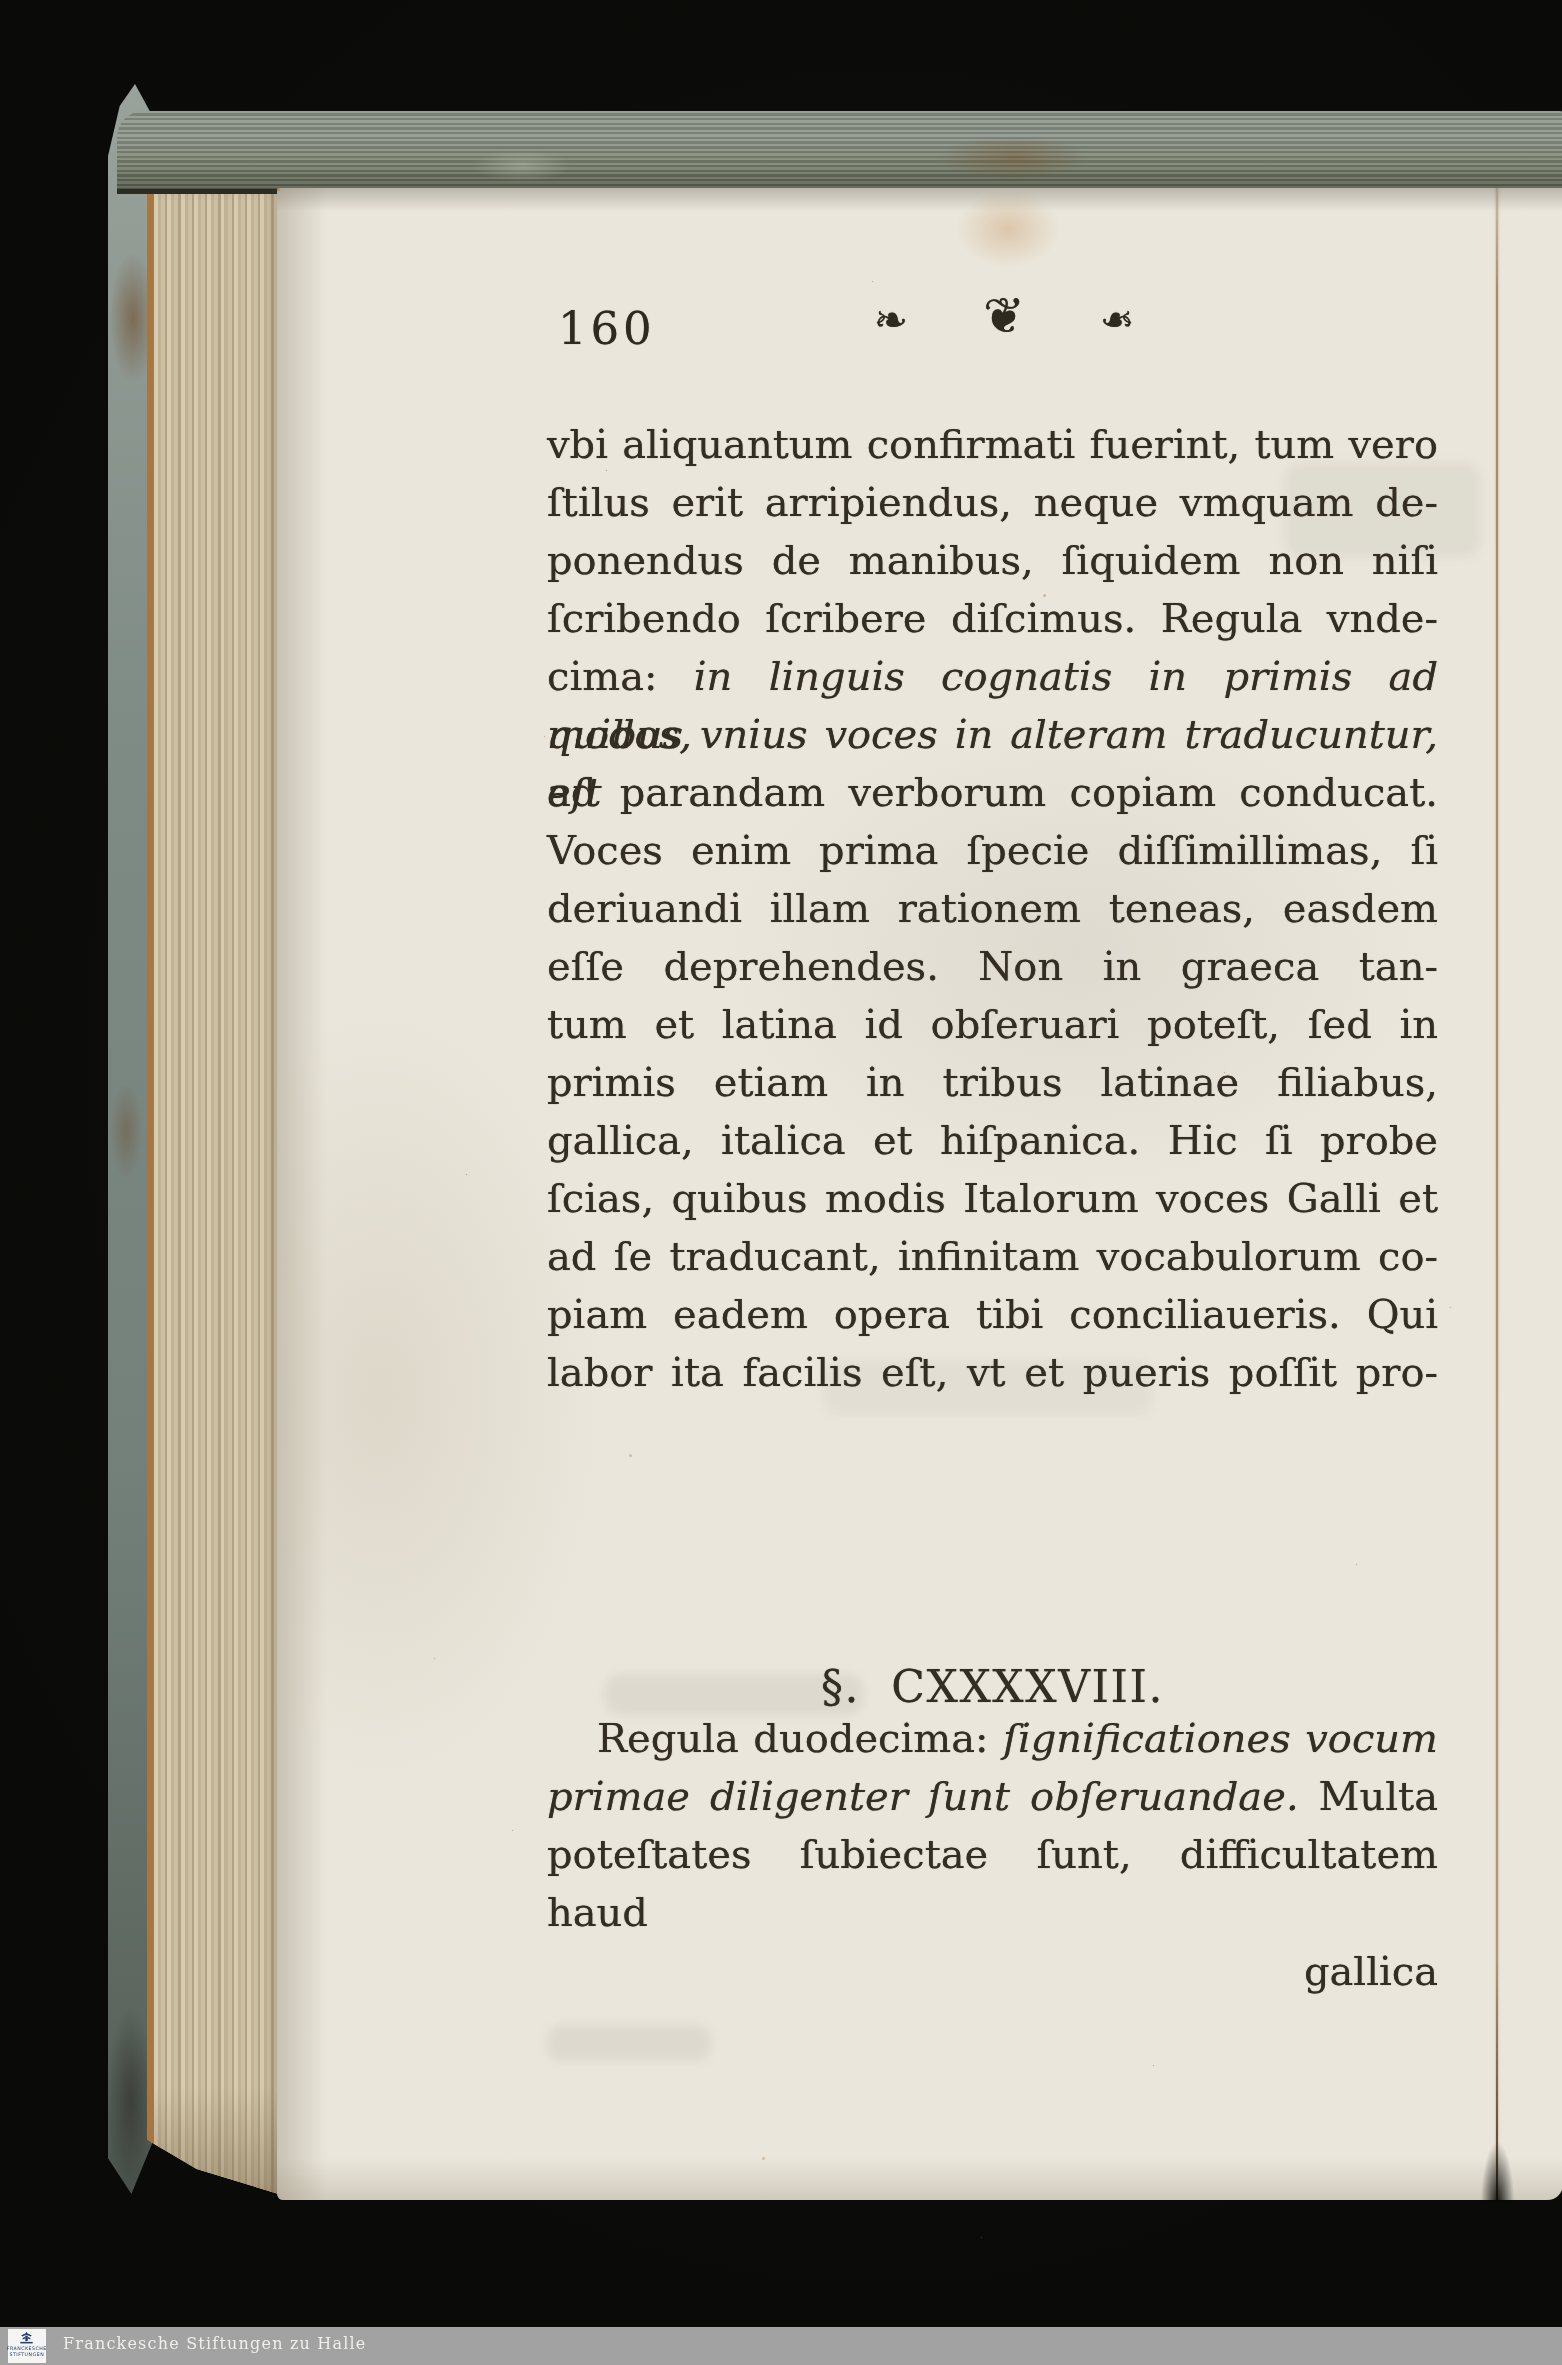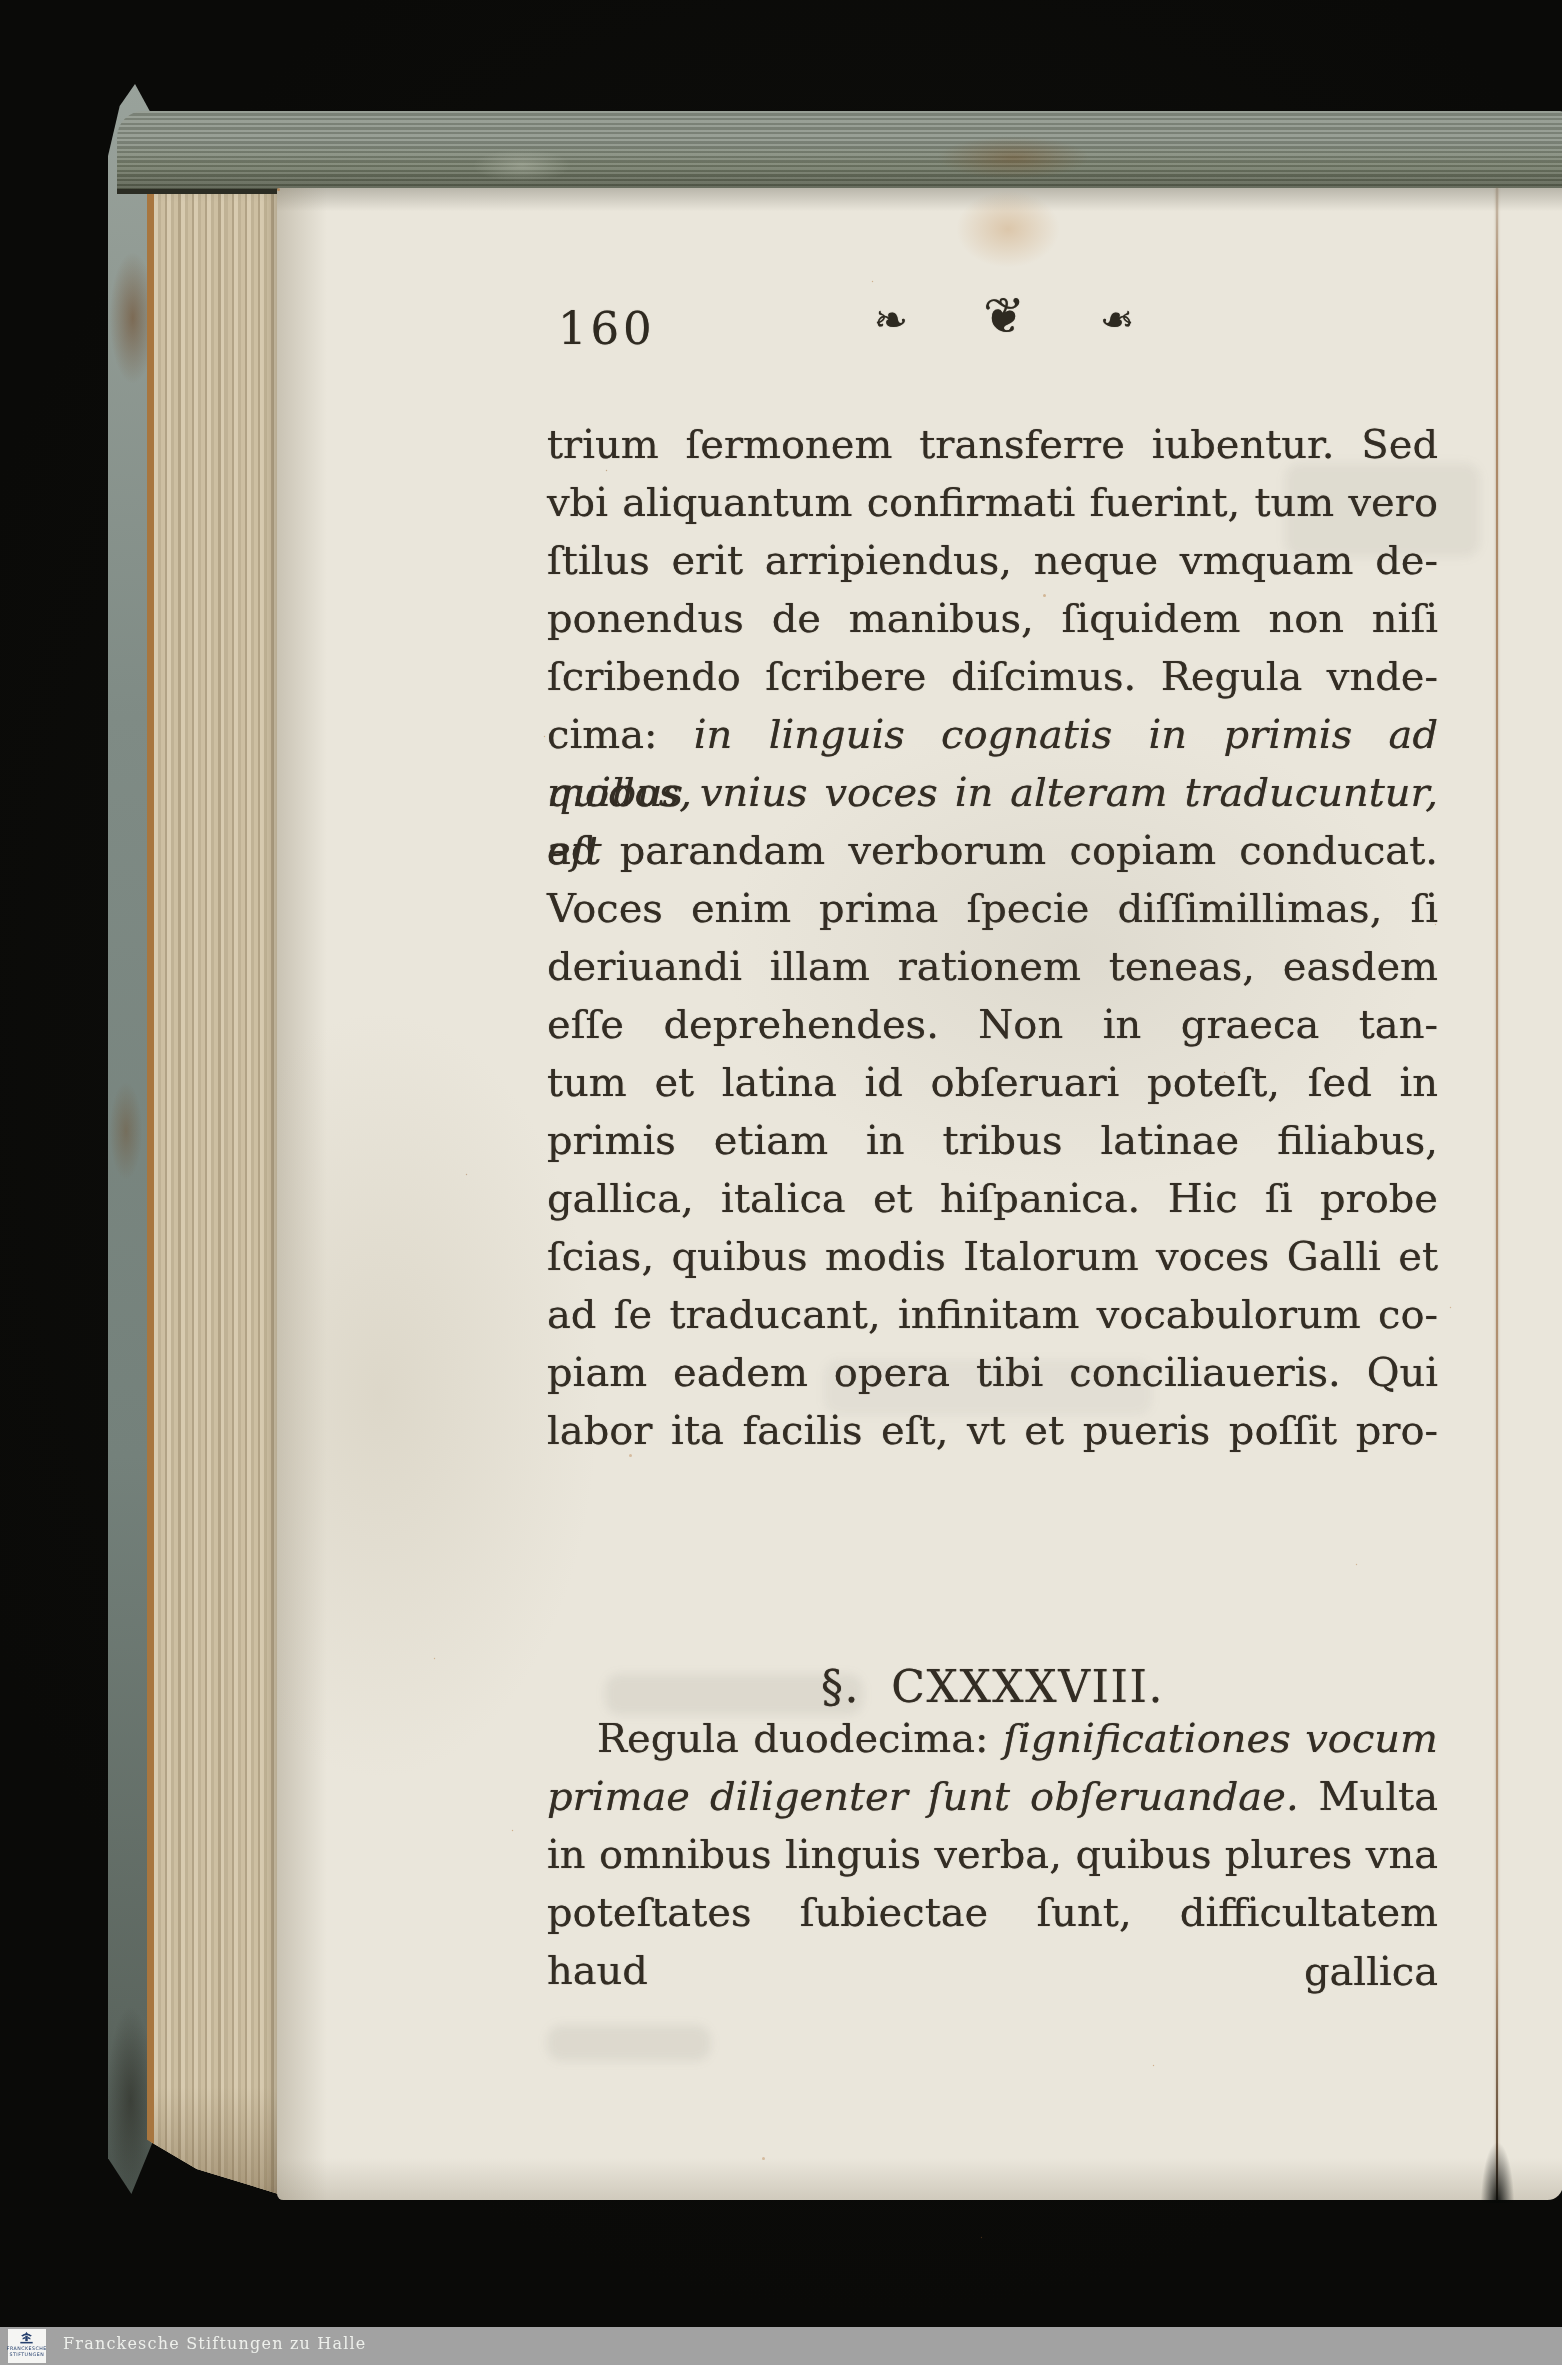--- a/index.html
+++ b/index.html
@@ -131,21 +131,20 @@
 
     <div class="pagenum">160</div>
 
     <div class="ornaments">
       <span class="fleuron">❧</span>
       <span class="fleuron center">❦</span>
       <span class="fleuron flip">❧</span>
     </div>
 
     <div class="column" id="p1-lines" style="top:227px">
-        <div class="jline"><span>trium ſermonem transferre iubentur. Sed</span></div>
         <div class="jline"><span>vbi aliquantum confirmati fuerint, tum vero</span></div>
         <div class="jline"><span>ſtilus erit arripiendus, neque vmquam de-</span></div>
         <div class="jline"><span>ponendus de manibus, ſiquidem non niſi</span></div>
         <div class="jline"><span>ſcribendo ſcribere diſcimus. Regula vnde-</span></div>
         <div class="jline"><span>cima: </span><span class="it">in linguis cognatis in primis ad modos,</span></div>
         <div class="jline"><span class="it">quibus vnius voces in alteram traducuntur, eſt</span></div>
         <div class="jline"><span>ad parandam verborum copiam conducat.</span></div>
         <div class="jline"><span>Voces enim prima ſpecie diſſimillimas, ſi</span></div>
         <div class="jline"><span>deriuandi illam rationem teneas, easdem</span></div>
         <div class="jline"><span>eſſe deprehendes. Non in graeca tan-</span></div>
@@ -156,21 +155,20 @@
         <div class="jline"><span>ad ſe traducant, infinitam vocabulorum co-</span></div>
         <div class="jline"><span>piam eadem opera tibi conciliaueris. Qui</span></div>
         <div class="jline"><span>labor ita facilis eſt, vt et pueris poſſit pro-</span></div>
       </div>
 
     <div class="heading">§. CXXXXVIII.</div>
 
     <div class="column" id="p2-lines" style="top:1521px">
         <div class="jline indent"><span>Regula duodecima: </span><span class="it">ſignificationes vocum</span></div>
         <div class="jline"><span class="it">primae diligenter ſunt obſeruandae.</span><span> Multa</span></div>
-        <div class="jline"><span>in omnibus linguis verba, quibus plures vna</span></div>
         <div class="jline"><span>poteſtates ſubiectae ſunt, difficultatem haud</span></div>
       </div>
 
     <div class="catchword">gallica</div>
 
     <div class="crease"></div>
     <div class="crease-notch"></div>
   </div>
 
   <div class="footer-bar"></div>

